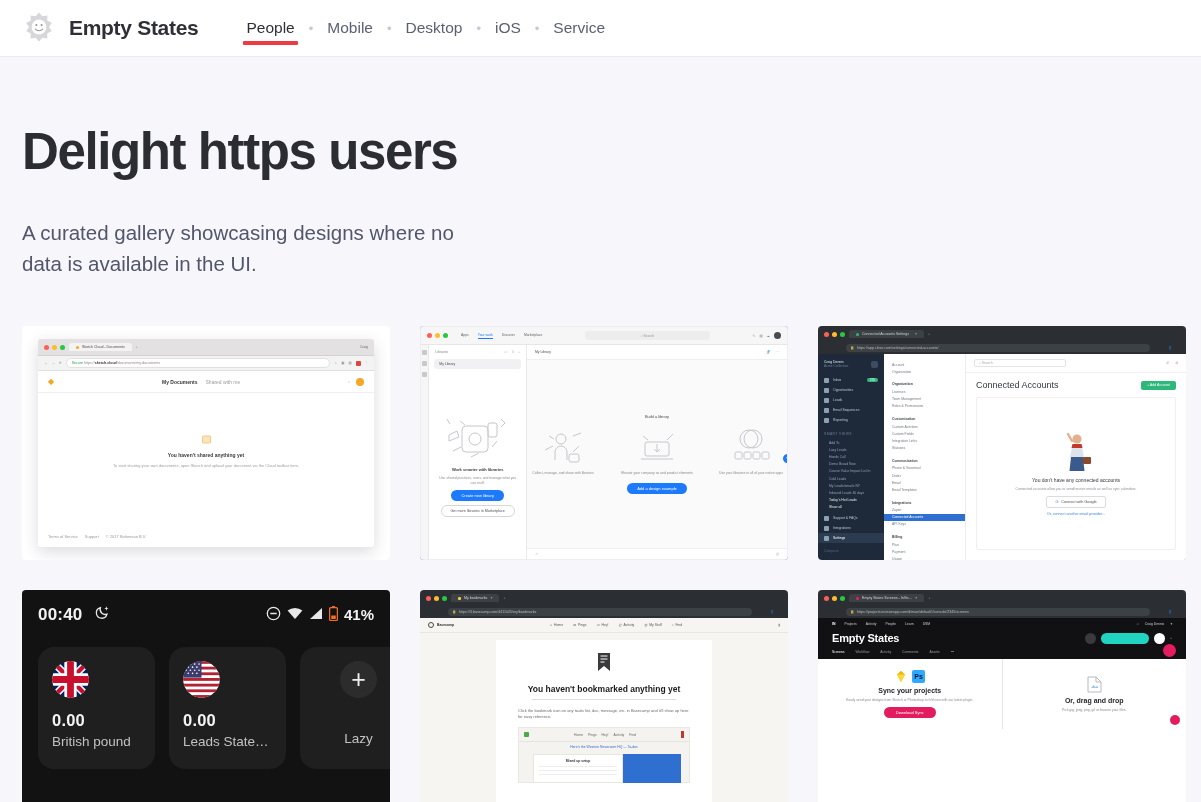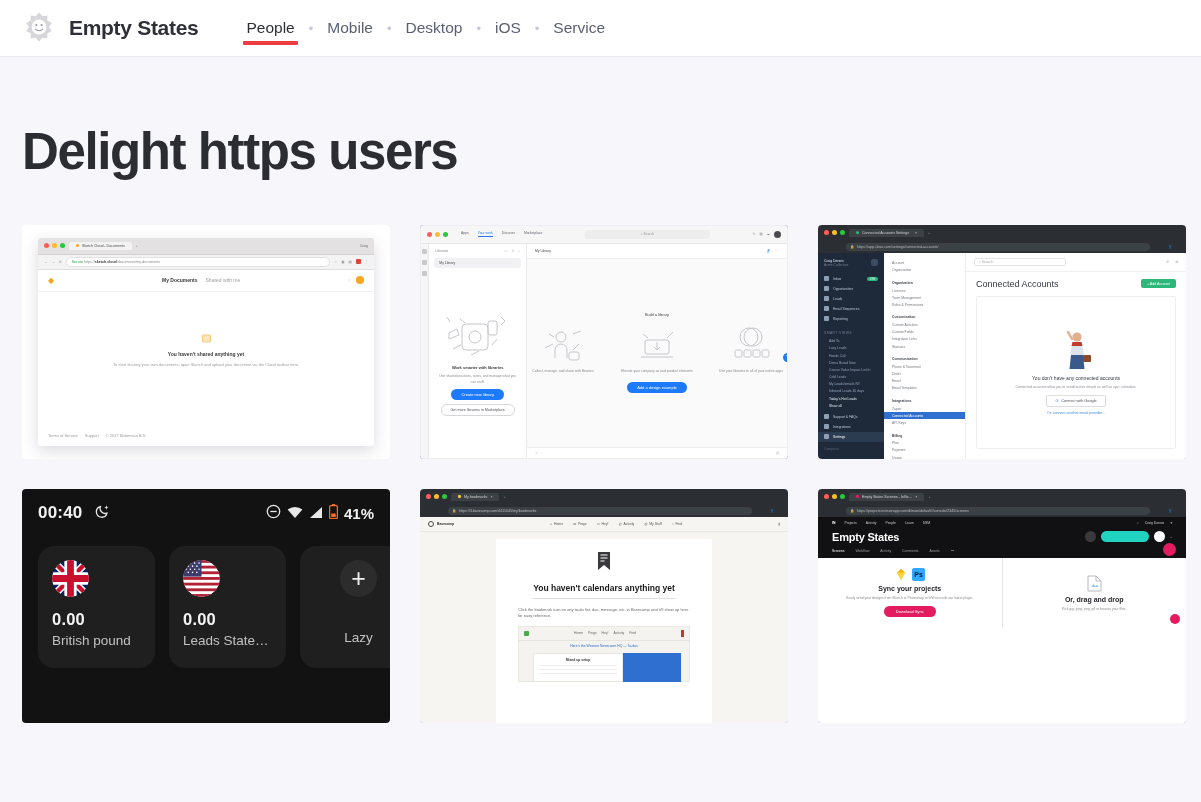--- a/index.html
+++ b/index.html
@@ -248,20 +248,21 @@
     <a class="nav-item">Desktop</a>
     <span class="nav-dot">•</span>
     <a class="nav-item">iOS</a>
     <span class="nav-dot">•</span>
     <a class="nav-item">Service</a>
   </nav>
 </header>
 
 <section id="hero">
   <h1 id="page-title">Delight https users</h1>
+  <p id="page-subtitle">A curated gallery showcasing designs where no data is available in the UI.</p>
 </section>
 
 <main id="gallery">
 
   <article class="card pad" id="card-sketch">
     <div class="mb">
       <div class="mb-bar" id="c1-bar">
         <span class="dots">
           <i class="dot d-r"></i>
             <i class="dot d-y"></i>
@@ -753,21 +754,21 @@
                 <span>Find</span>
               </span>
           </span>
           <span class="ic">▮</span>
         </div>
         <div id="c5-sheet">
           <svg width="16" height="20" viewBox="0 0 16 20" aria-hidden="true">
             <path d="M2 1h12v18l-6-5-6 5z" fill="#3A3A3C"></path>
             <path d="M4.5 4h7M4.5 7h7M4.5 10h4" stroke="#fff" stroke-width="1"></path>
           </svg>
-          <div id="c5-heading">You haven't calendars anything yet</div>
+          <div id="c5-heading">You haven't bookmarked anything yet</div>
           <div id="c5-rule"></div>
           <div id="c5-desc" class="t4">Click the bookmark icon on any to-do list, doc, message, etc. in Basecamp and it'll show up here for easy reference.</div>
           <div id="c5-shot">
             <div style="display:flex;align-items:center;padding:3px 5px;gap:4px;border-bottom:1px solid #E6E4DE">
               <i style="width:5px;height:5px;background:#4BA84B;border-radius:1px;display:inline-block"></i>
               <span class="tiny" style="margin:0 auto;color:#6a6a6a;display:flex;gap:5px">
                 <span>Home</span>
                 <span>Pings</span>
                 <span>Hey!</span>
                 <span>Activity</span>

